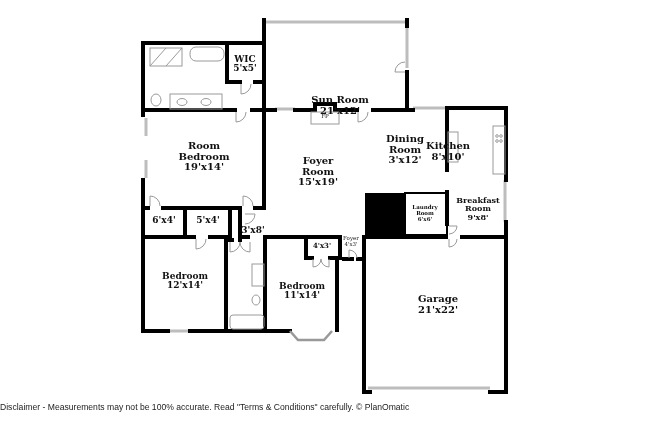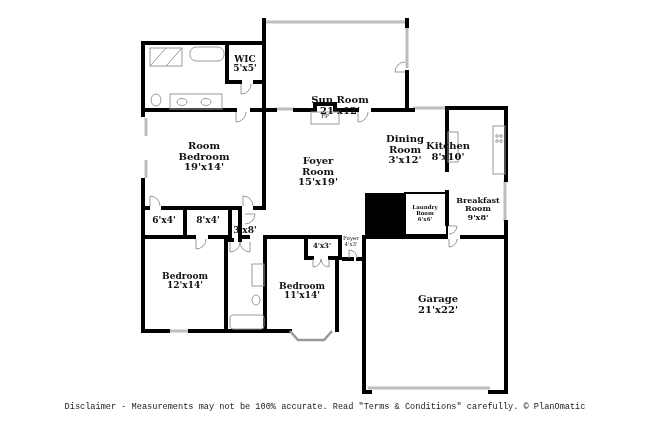--- a/index.html
+++ b/index.html
@@ -5,21 +5,21 @@
   html, body { margin:0; padding:0; background:#ffffff; }
   body { width:650px; height:434px; position:relative; overflow:hidden; font-family:"DejaVu Serif", serif; }
   #plan { position:absolute; left:0; top:0; width:650px; height:434px; }
   .lbl { position:absolute; text-align:center; font-family:"DejaVu Serif", serif; color:#111; font-weight:bold; line-height:1.05; transform:translate(-50%,-50%); white-space:nowrap; }
   .lbl .n { display:block; }
   .lbl .d { display:block; }
   .big { font-size:10px; }
   .mid { font-size:9px; }
   .small { font-size:7px; }
   .tiny { font-size:5.5px; font-weight:normal; }
-  .disclaimer { position:absolute; left:0; right:0; top:402px; text-align:center; font-family:Liberation Mono, monospace; font-size:8.6px; color:#222; }
+  .disclaimer { position:absolute; left:0; right:0; top:402px; font-family:Liberation Sans, sans-serif; font-size:8.6px; color:#222; }
 </style>
 </head>
 <body>
 
 <svg id="plan" viewBox="0 0 650 434" xmlns="http://www.w3.org/2000/svg">
 
   <g stroke="#bdbdbd" stroke-width="3" fill="none">
     <line x1="266" y1="22" x2="405" y2="22"></line>
     <line x1="407" y1="24" x2="407" y2="68"></line>
     <line x1="413" y1="108" x2="447" y2="108"></line>
@@ -182,23 +182,23 @@
 </div>
 <div class="lbl tiny" style="left:425px;top:214px;font-weight:bold;">
   <span class="n">Laundry</span>
   <span class="n">Room</span>
   <span class="d">6'x6'</span>
 </div>
 <div class="lbl mid" style="left:164px;top:221px;">
   <span class="d">6'x4'</span>
 </div>
 <div class="lbl mid" style="left:208px;top:221px;">
-  <span class="d">8'x4'</span>
-</div>
-<div class="lbl mid" style="left:245px;top:231px;">
+  <span class="d">5'x4'</span>
+</div>
+<div class="lbl mid" style="left:253px;top:231px;">
   <span class="d">3'x8'</span>
 </div>
 <div class="lbl mid" style="left:185px;top:281px;">
   <span class="n">Bedroom</span>
   <span class="d">12'x14'</span>
 </div>
 <div class="lbl mid" style="left:302px;top:291px;">
   <span class="n">Bedroom</span>
   <span class="d">11'x14'</span>
 </div>

